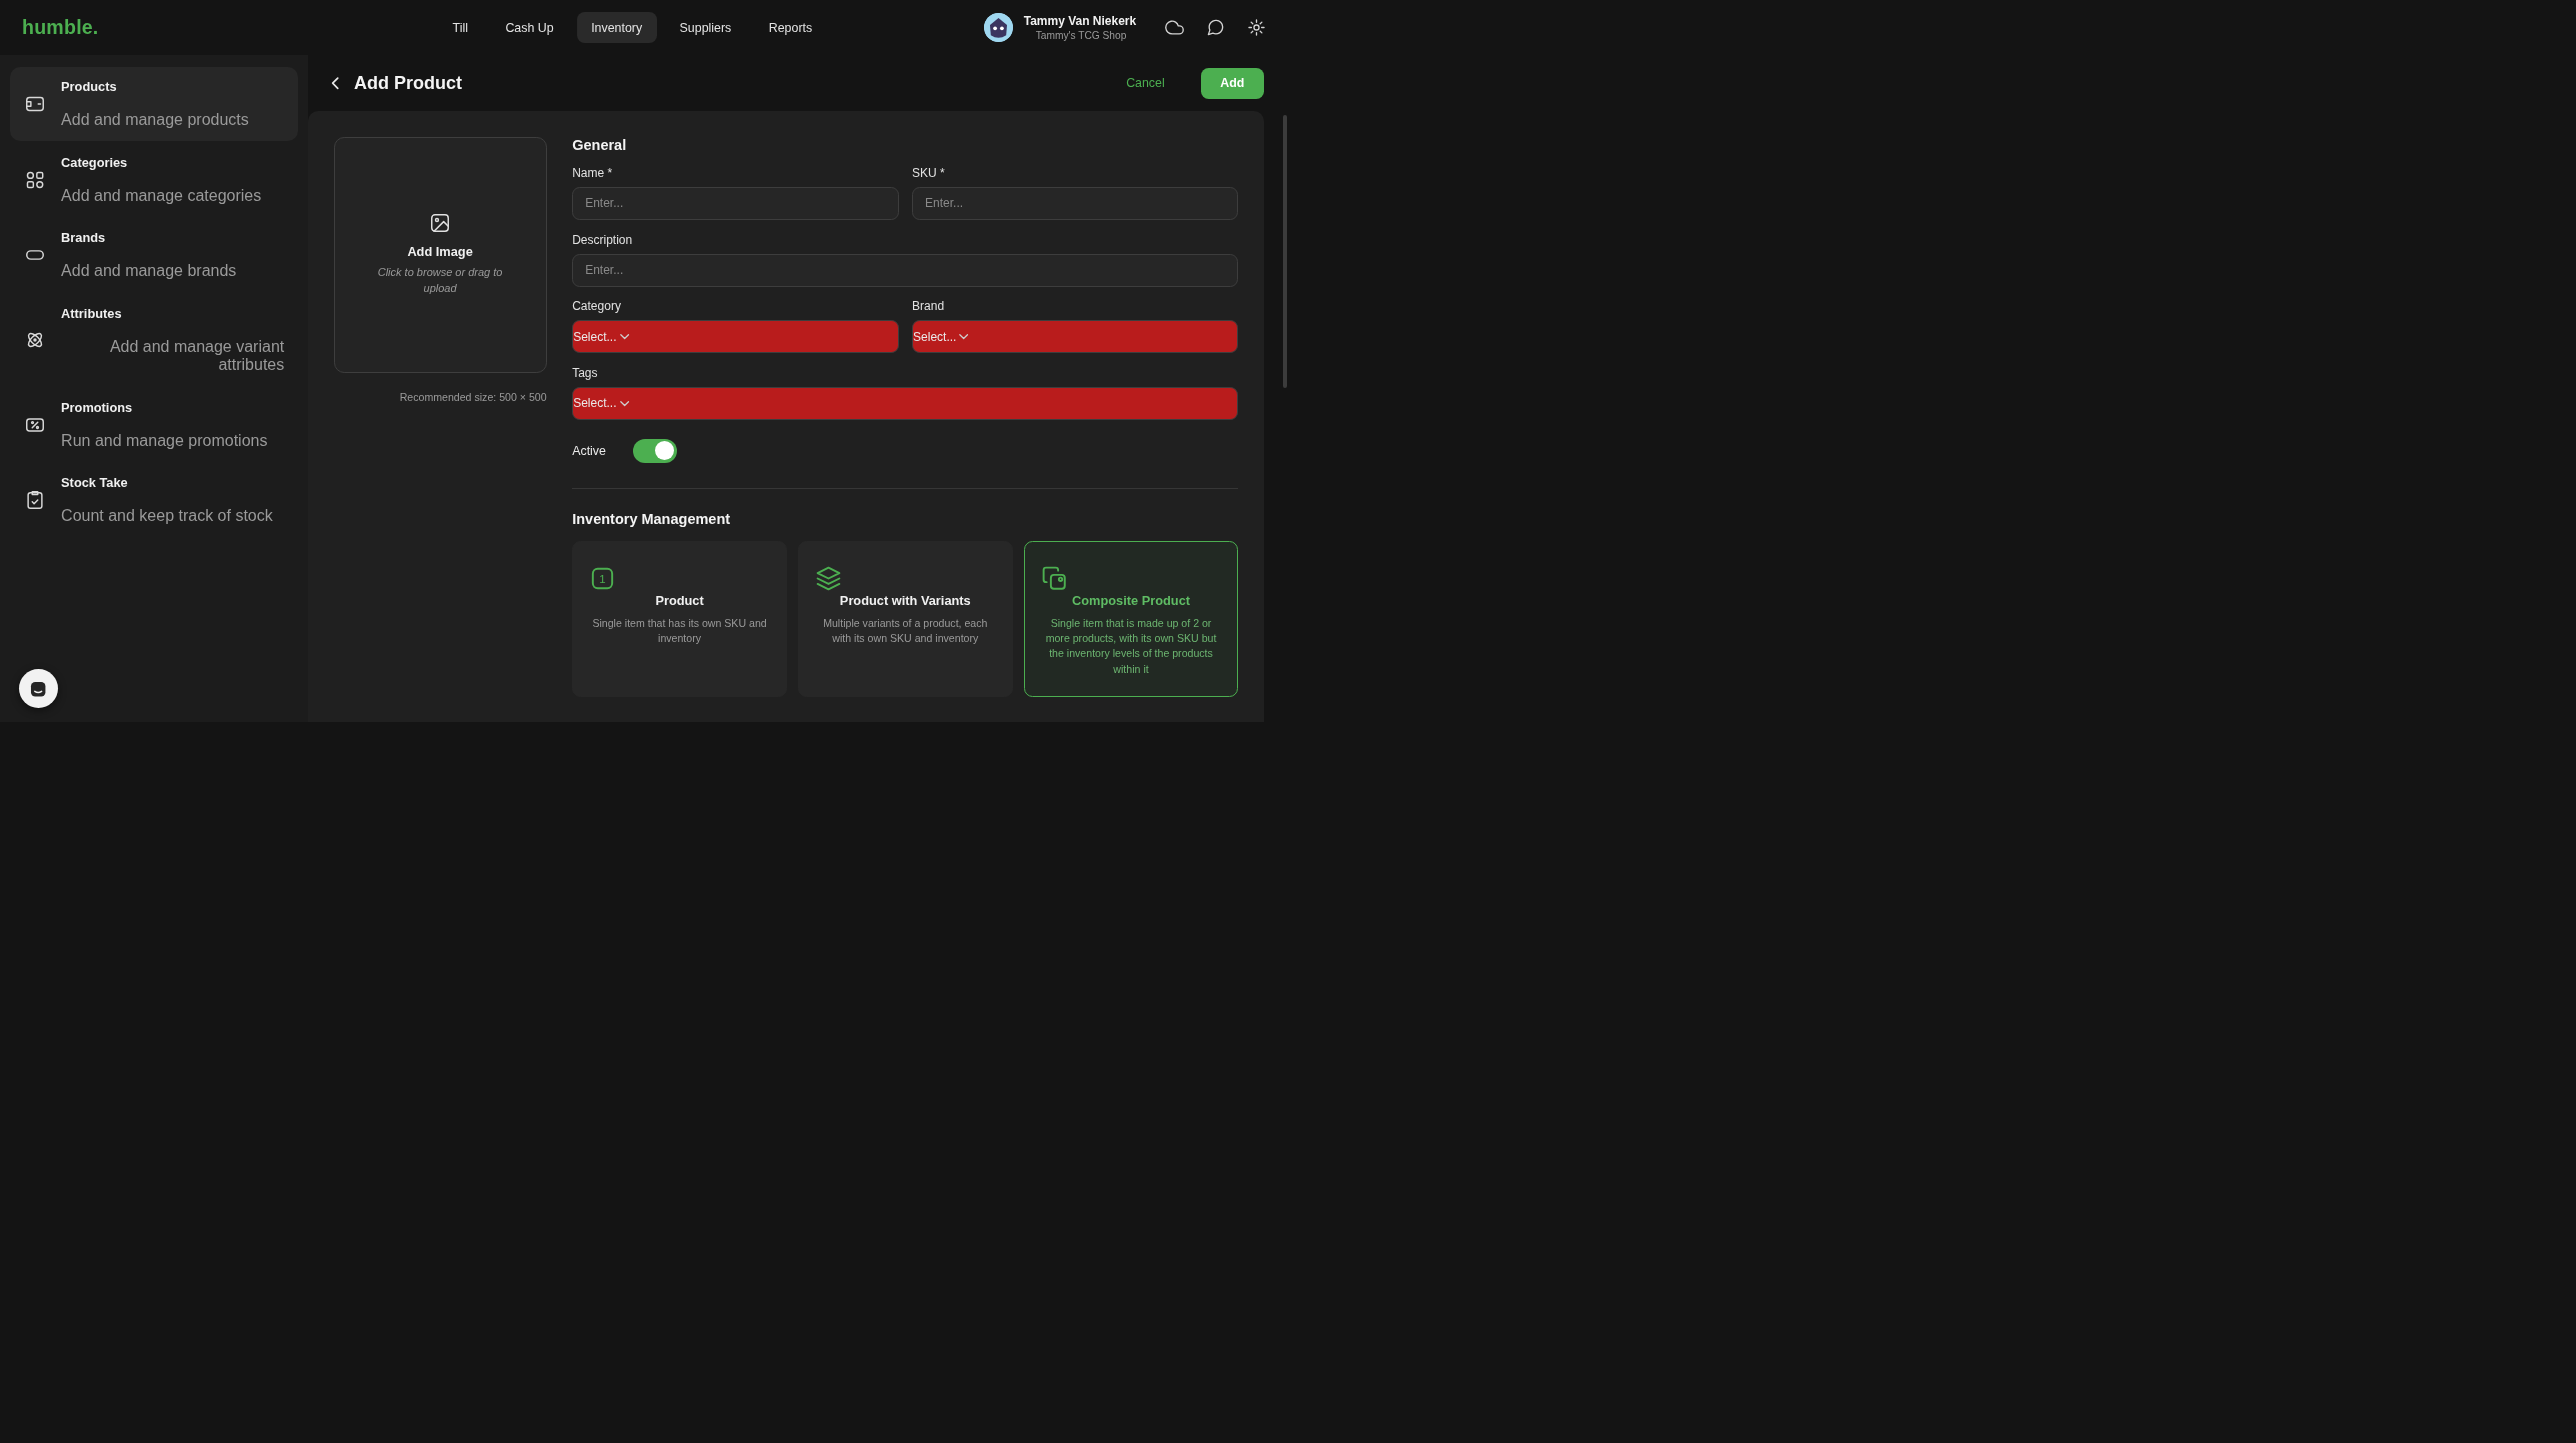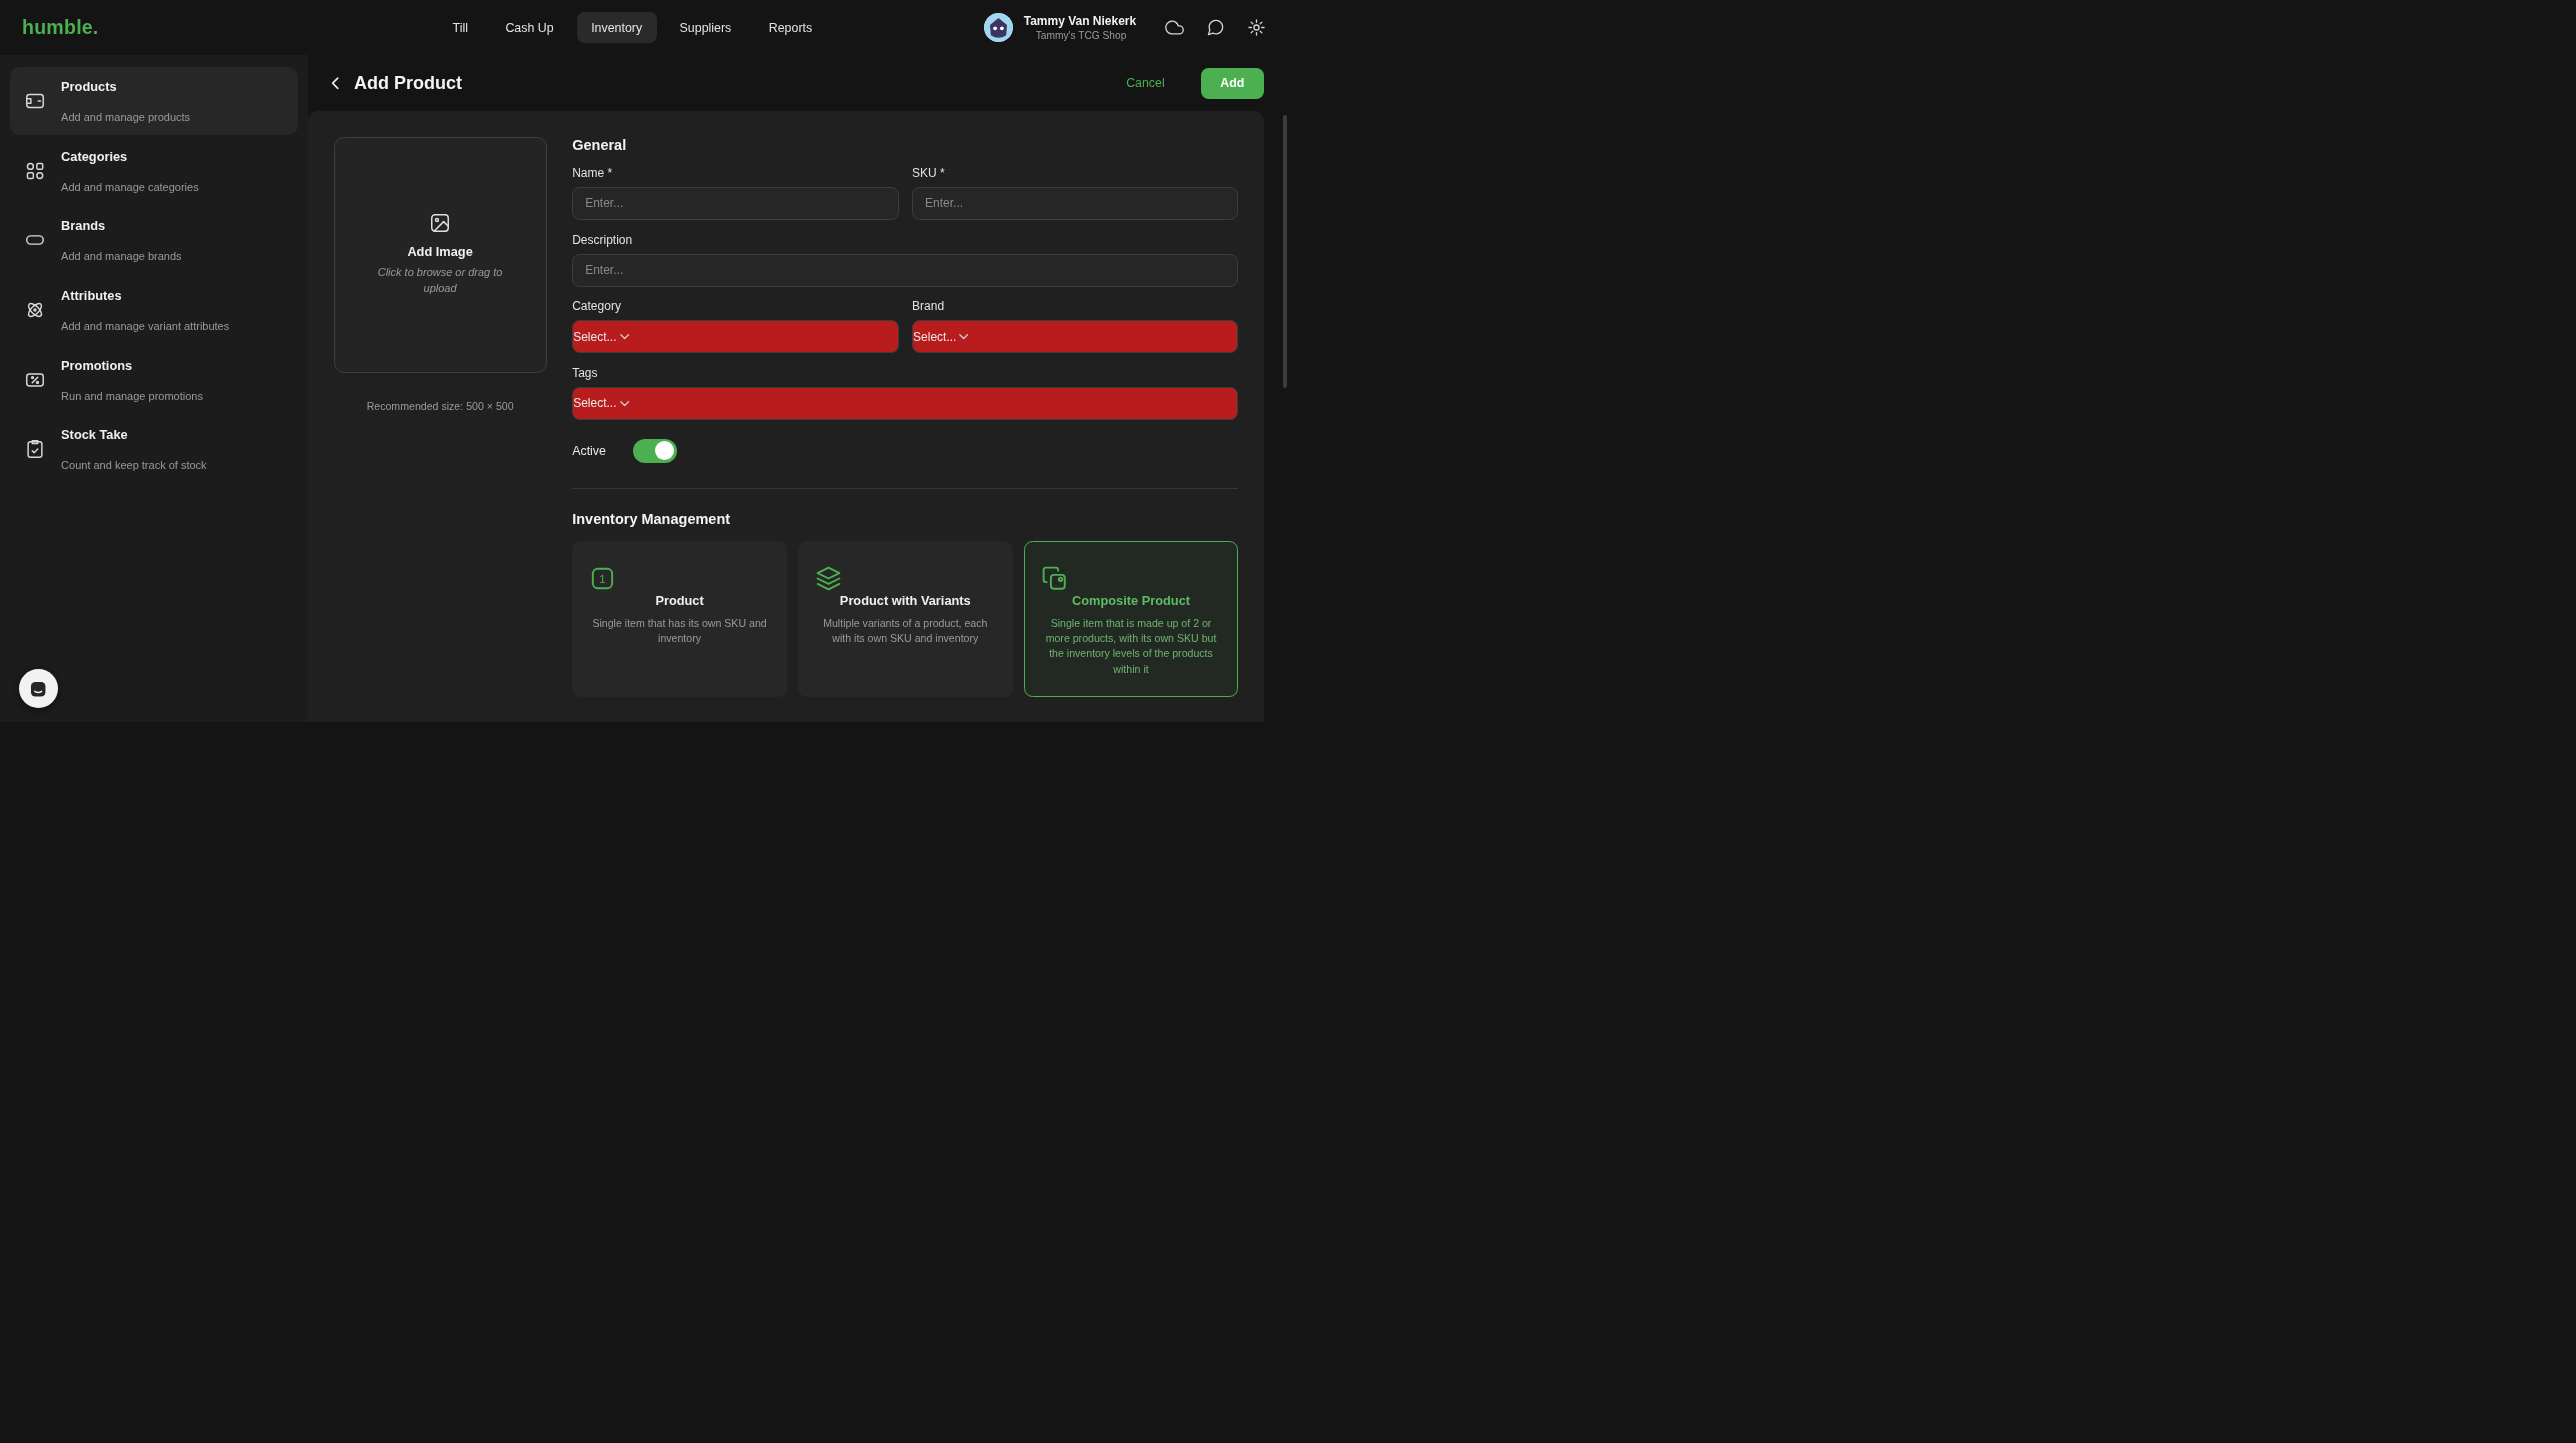--- a/index.html
+++ b/index.html
@@ -84,21 +84,21 @@
     gap:15.3px;
     padding:12px 13.6px;
     border-radius:10.2px;
     cursor:pointer;
     margin-bottom:1.7px;
   }
   .side-item.active { background:#272727; }
   .side-icon { width:22px; height:22px; color:#d8d8d8; flex:0 0 22px; }
   .side-text { display:flex; flex-direction:column; gap:17px; }
   .side-title { font-size:12.8px; font-weight:700; color:#f0f0f0; }
-  .side-sub { font-size:11px; color:#9a9a9a;text-align:right; }
+  .side-sub { font-size:16px; color:#9a9a9a;text-align:right; }
 
   
   .main { flex:1; position:relative; overflow:hidden; }
   .main-header {
     height:56px;
     display:flex;
     align-items:center;
     padding:0 24px 0 17px;
   }
   .back-btn { width:20.4px; height:20.4px; color:#e8e8e8; cursor:pointer; margin-right:8.5px; }
@@ -138,21 +138,21 @@
     flex-direction:column;
     align-items:center;
     justify-content:center;
     text-align:center;
     cursor:pointer;
     padding:0 25.6px;
   }
   .upload-icon { width:22px; height:22px; color:#e0e0e0; margin-bottom:10.2px; }
   .upload-title { font-size:12.8px; font-weight:700; color:#f0f0f0; margin-bottom:6px; }
   .upload-sub { font-size:11px; color:#9a9a9a; line-height:1.45;font-style:italic; }
-  .upload-hint { margin-top:27px; text-align:center; font-size:10.6px; color:#9a9a9a; }
+  .upload-hint { margin-top:18px; text-align:right; font-size:10.6px; color:#9a9a9a; }
 
   
   .form-col { flex:1; }
   .section-title { font-size:14.5px; font-weight:700; color:#f4f4f4; margin-bottom:13.6px; }
   .grid-2 { display:grid; grid-template-columns:1fr 1fr; gap:13.6px; }
   .field { margin-bottom:12.8px; }
   .field label { display:block; font-size:12px; color:#e2e2e2; margin-bottom:6.8px; }
   .text-input {
     width:100%; height:33px;
     background:#262626;

